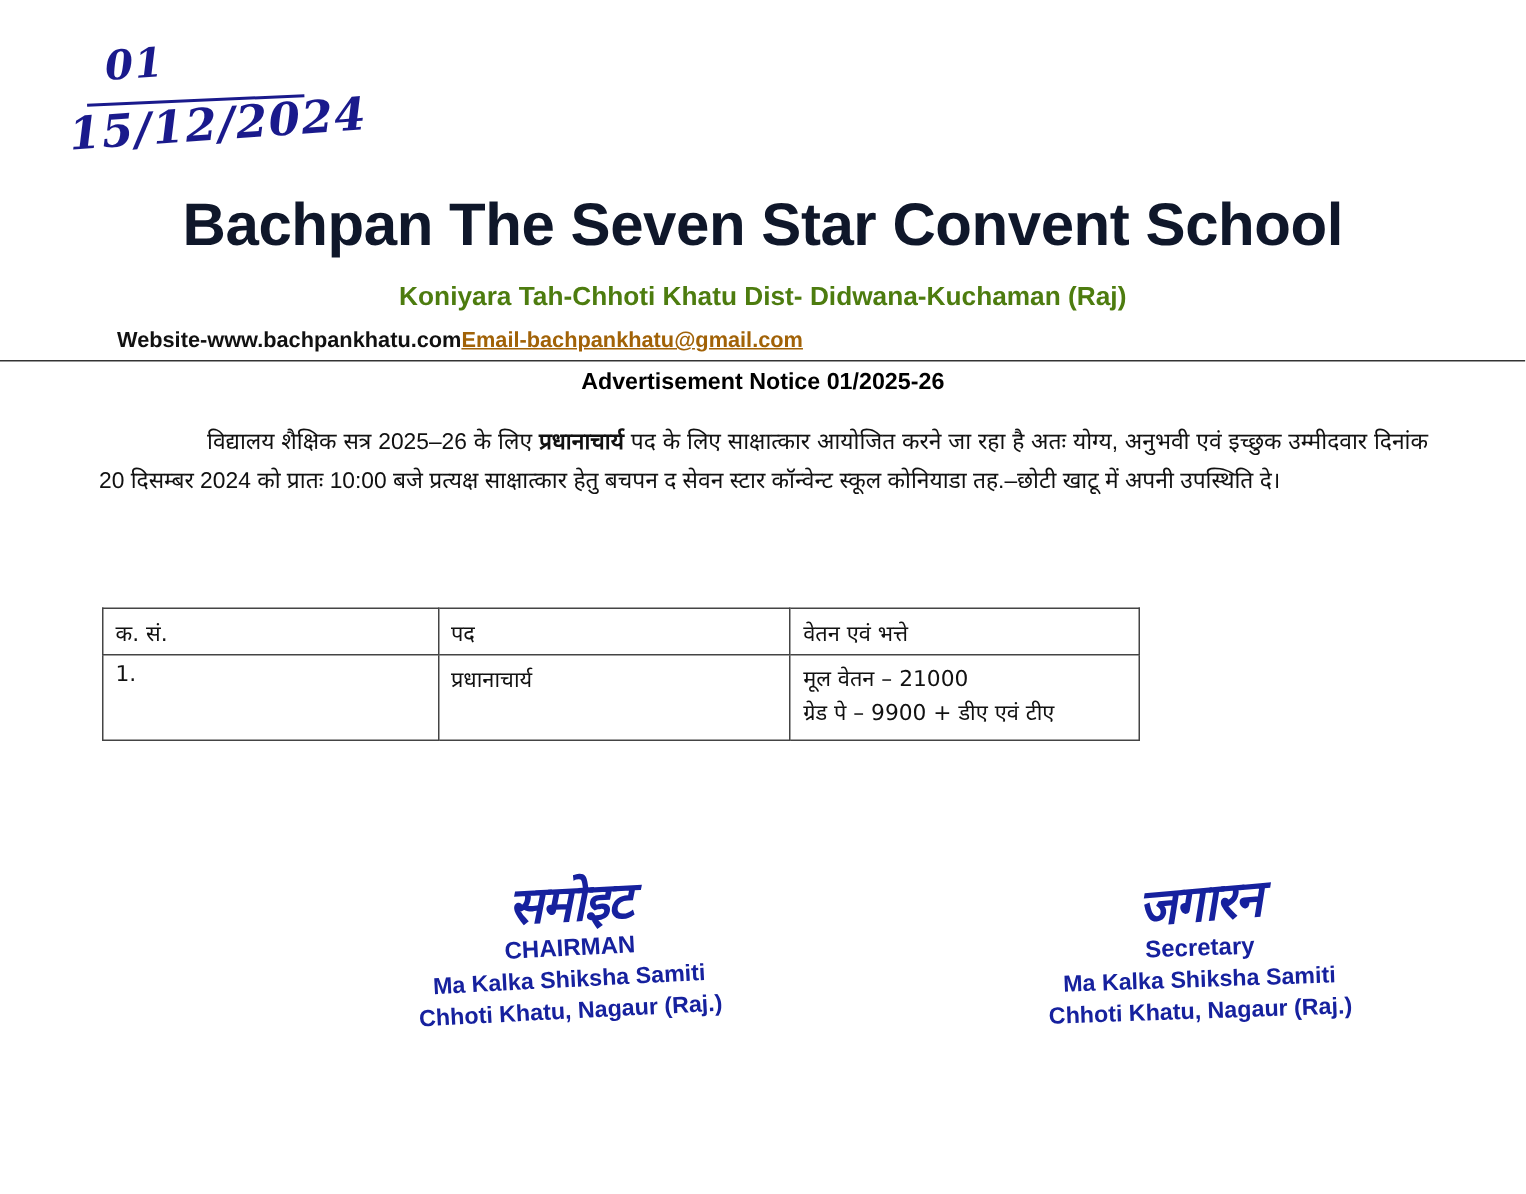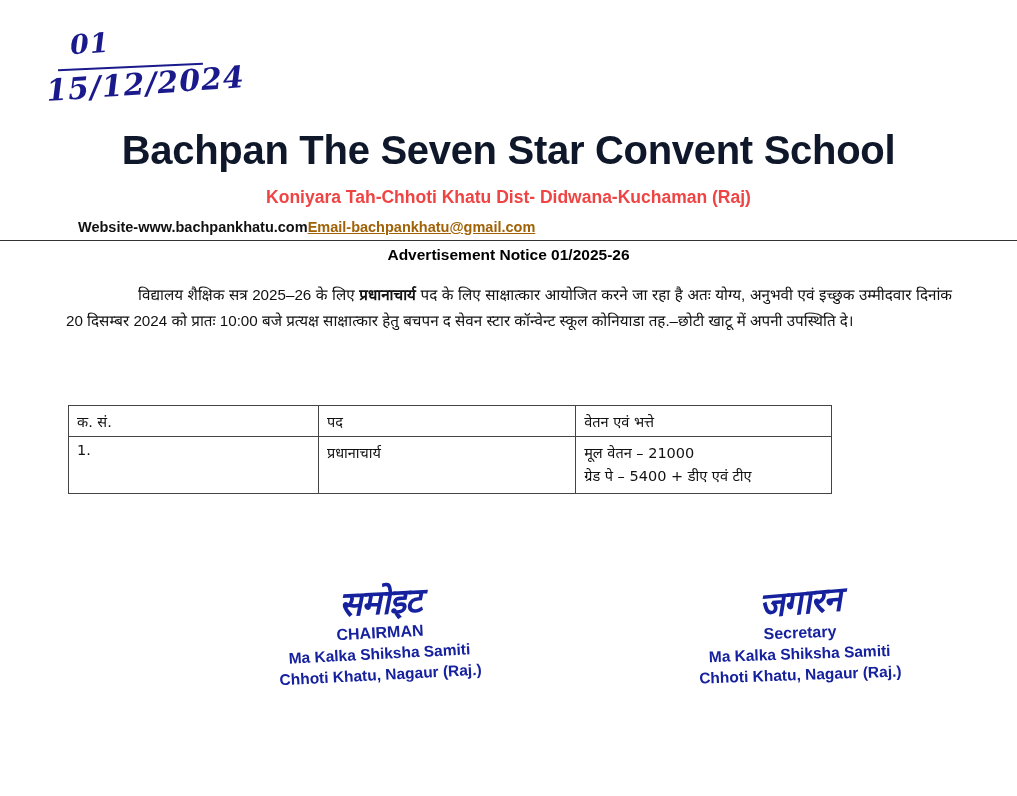--- a/index.html
+++ b/index.html
@@ -63,21 +63,21 @@
     color: #0f172a;
   }
   #school-address {
     position: absolute;
     left: 0;
     right: 0;
     top: 187px;
     text-align: center;
     font-size: 17.5px;
     font-weight: 600;
-    color: #ef4444;
+    color: #4d7c0f;
   }
   #contact-row {
     position: absolute;
     left: 78px;
     right: 78px;
     top: 219px;
     display: flex;
     justify-content: flex-start;
     align-items: baseline;
     font-size: 14.5px;
@@ -130,21 +130,21 @@
     left: 66px;
     width: 886px;
     top: 369px;
   }
 
   
   #salary-table {
     position: absolute;
     left: 68px;
     top: 405px;
-    width: 764px;
+    width: 692px;
     border-collapse: collapse;
     font-family: "DejaVu Sans", sans-serif;
     font-size: 14.5px;
     color: #111111;
   }
   #salary-table th,
   #salary-table td {
     border: 1px solid #444444;
     padding: 5px 8px;
     text-align: left;
@@ -227,21 +227,21 @@
         <th class="col-post">पद</th>
         <th class="col-pay">वेतन एवं भत्ते</th>
       </tr>
     </thead>
     <tbody>
       <tr>
         <td class="col-sn">1.</td>
         <td class="col-post">प्रधानाचार्य</td>
         <td class="col-pay">
           <span class="pay-line">मूल वेतन – 21000</span>
-          <span class="pay-line">ग्रेड पे – 5400 + डीए एवं टीए</span>
+          <span class="pay-line">ग्रेड पे – 9900 + डीए एवं टीए</span>
         </td>
       </tr>
     </tbody>
   </table>
 
   <div class="sign-block" id="sign-left">
     <div class="sign-scribble">समोइट</div>
     <div class="sign-role">CHAIRMAN</div>
     <div class="sign-org">
       <span>Ma Kalka Shiksha Samiti</span>

